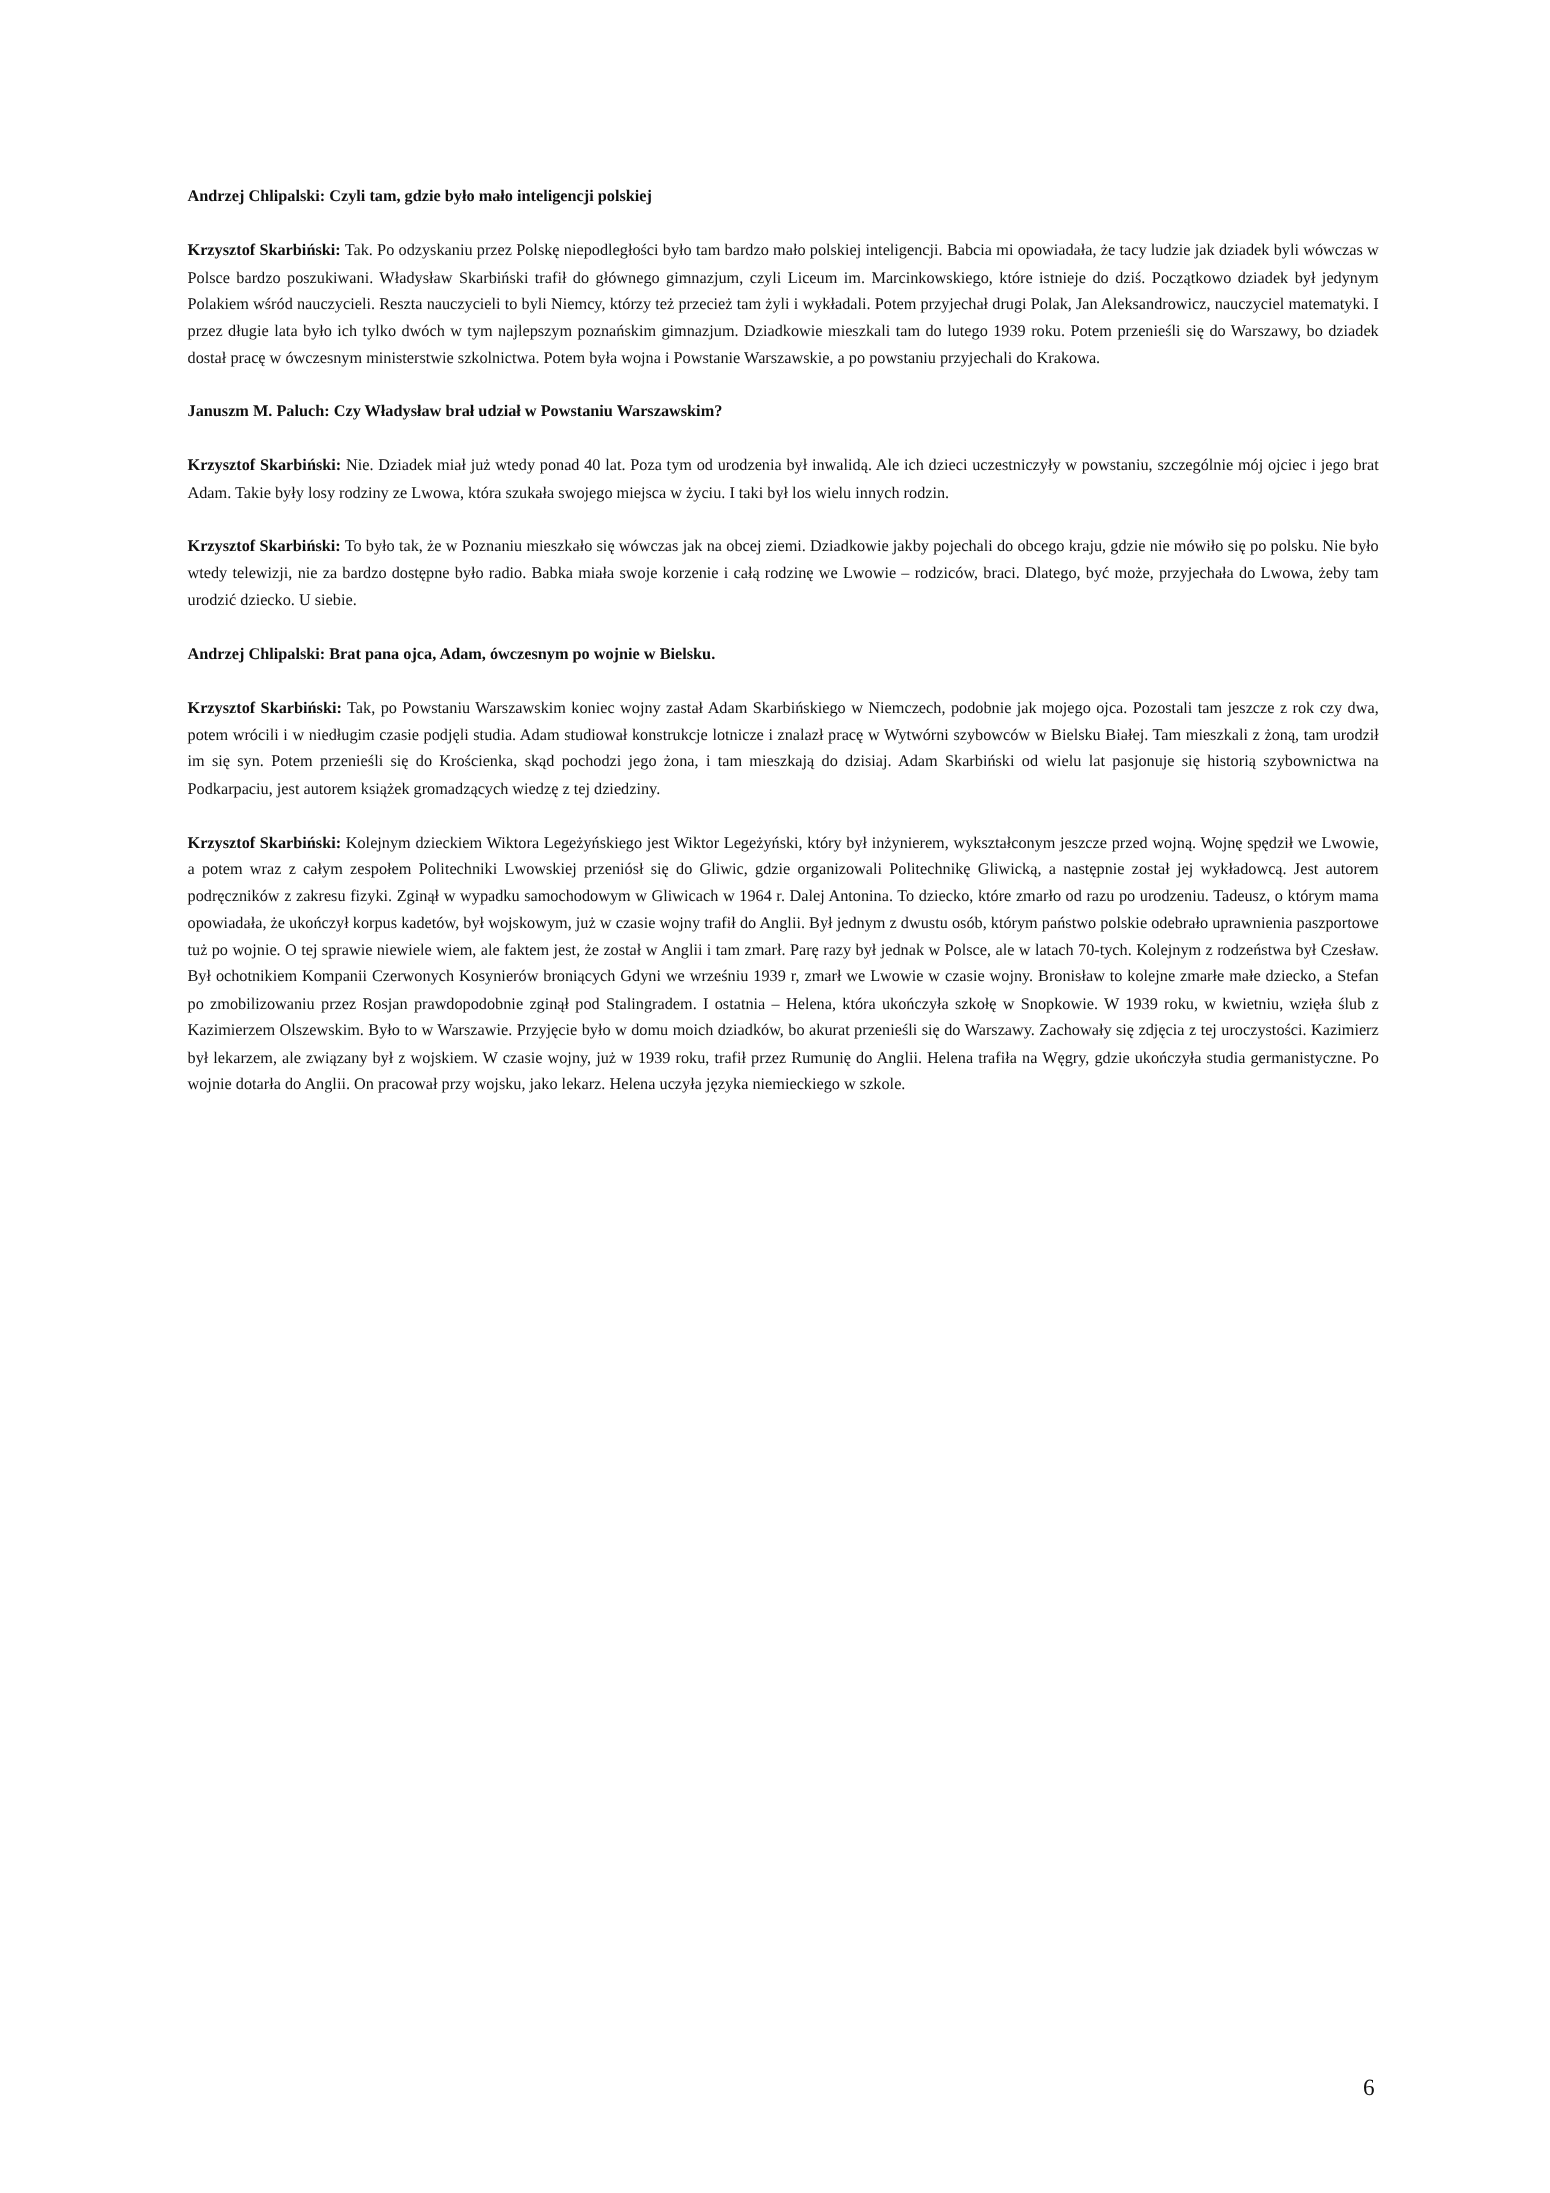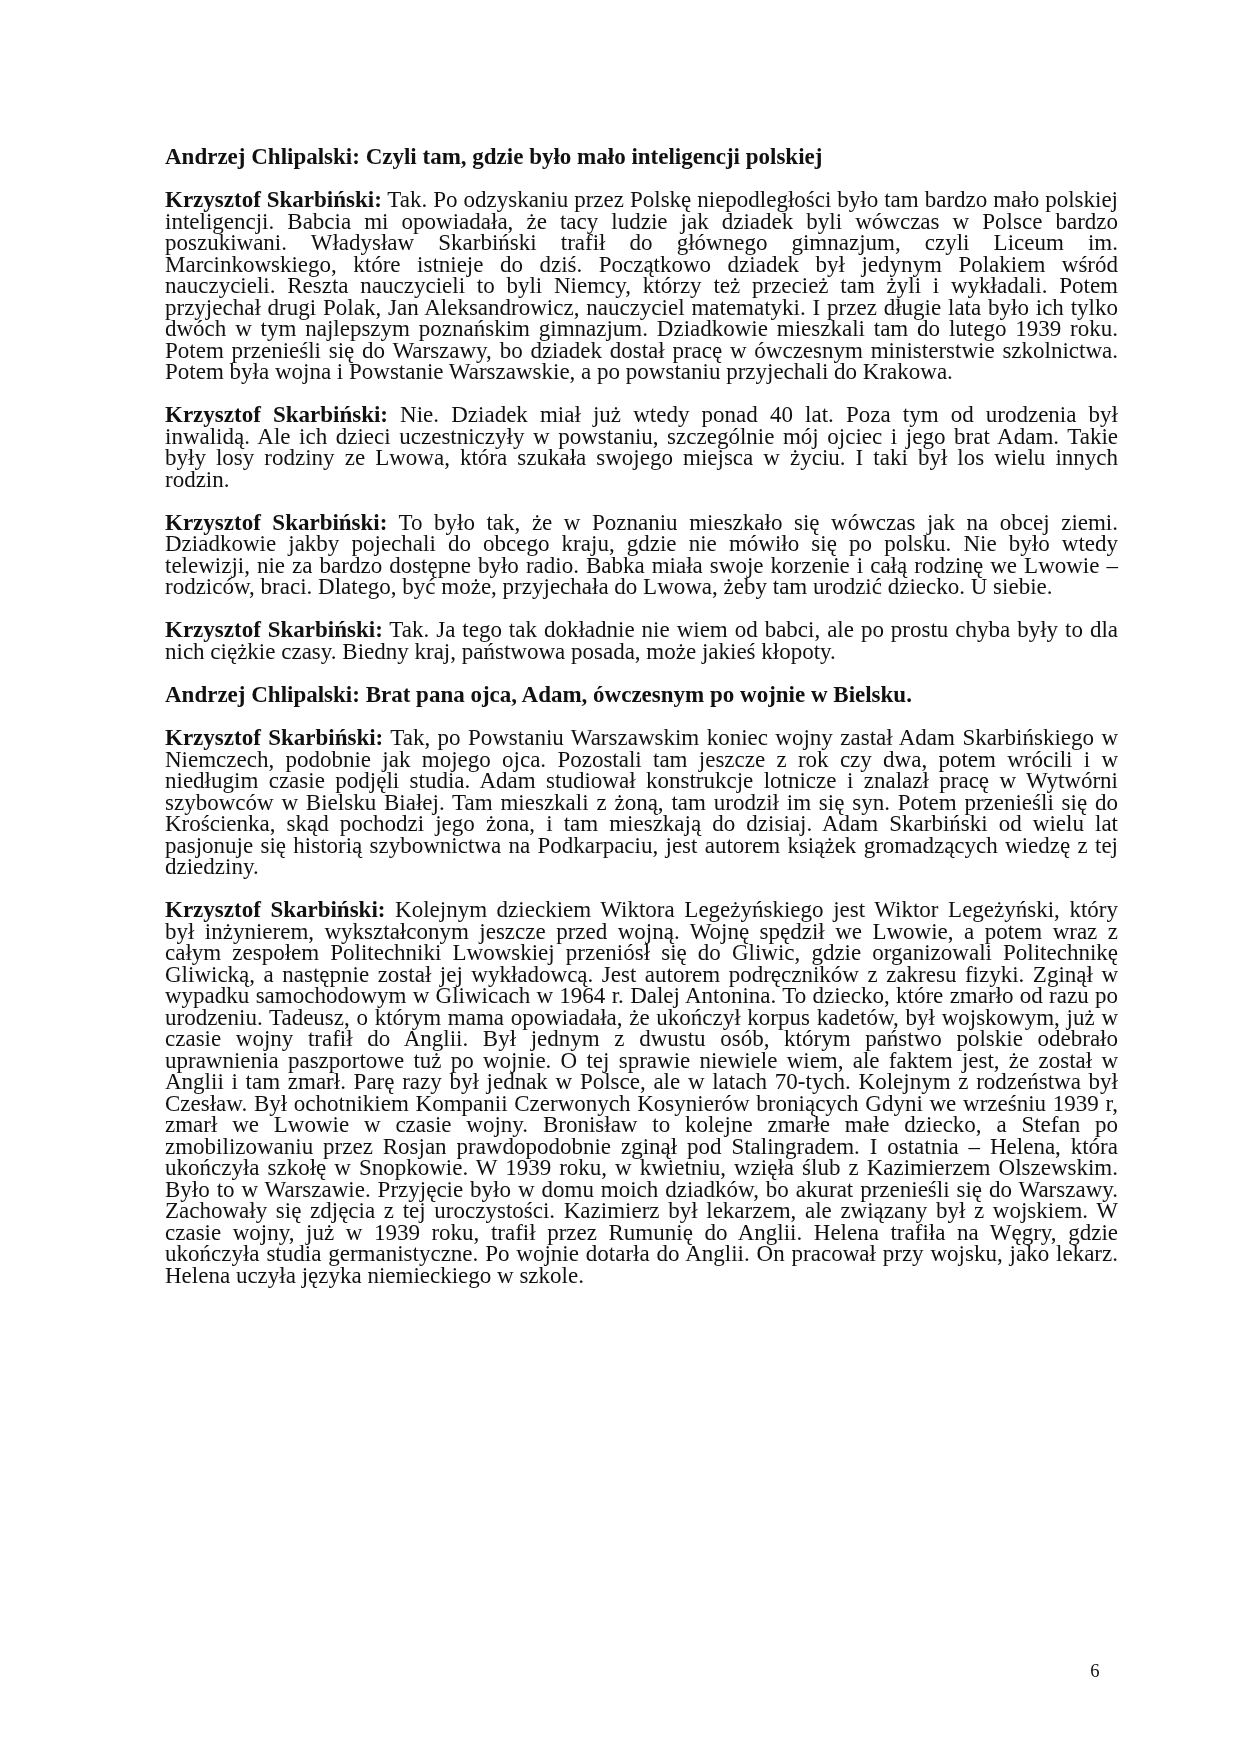--- a/index.html
+++ b/index.html
@@ -3,37 +3,37 @@
   <meta charset="utf-8">
   <style>
     html, body { margin: 0; padding: 0; background: #ffffff; }
     body {
       width: 1240px; height: 1754px; position: relative; overflow: hidden;
       font-family: "Liberation Serif", "DejaVu Serif", serif;
       color: #111111;
     }
     .page-content {
       position: absolute; left: 150px; top: 146px; width: 953px;
-      font-size: 23px; line-height: 21.5px; margin-left: 15px;
+      font-size: 13px; line-height: 21.5px;
     }
     .para { margin: 0 0 21.6px 0; text-align: justify; hyphens: manual; }
     .question { font-weight: bold; }
     .speaker { font-weight: bold; }
     .page-number {
       position: absolute; left: 1080px; top: 1660px; width: 30px;
       font-size: 18.6px; text-align: center;
     }
   </style>
 </head>
 <body>
 
 <div class="page-content">
   <p class="para question"><span class="speaker">Andrzej Chlipalski:</span><span> Czyli tam, gdzie było mało inteligencji polskiej</span></p>
   <p class="para"><span class="speaker">Krzysztof Skarbiński:</span><span> Tak. Po odzyskaniu przez Polskę niepodległości było tam bardzo mało polskiej inteli­gencji. Babcia mi opowiadała, że tacy ludzie jak dziadek byli wówczas w Polsce bardzo poszukiwani. Włady­sław Skarbiński trafił do głównego gimnazjum, czyli Liceum im. Marcinkowskiego, które istnieje do dziś. Po­czątkowo dziadek był jedynym Polakiem wśród nauczycieli. Reszta nauczycieli to byli Niemcy, którzy też prze­cież tam żyli i wykładali. Potem przyjechał drugi Polak, Jan Aleksandrowicz, nauczyciel matematyki. I przez długie lata było ich tylko dwóch w tym najlepszym poznańskim gimnazjum. Dziadkowie mieszkali tam do lute­go 1939 roku. Potem przenieśli się do Warszawy, bo dziadek dostał pracę w ówczesnym ministerstwie szkolnic­twa. Potem była wojna i Powstanie Warszawskie, a po powstaniu przyjechali do Krakowa.</span></p>
+  <p class="para question"><span class="speaker">Januszm M. Paluch:</span><span> Czy Władysław brał udział w Powstaniu Warszawskim?</span></p>
   <p class="para"><span class="speaker">Krzysztof Skarbiński:</span><span> Nie. Dziadek miał już wtedy ponad 40 lat. Poza tym od urodzenia był inwalidą. Ale ich dzieci uczestniczyły w powstaniu, szczególnie mój ojciec i jego brat Adam. Takie były losy rodziny ze Lwowa, która szukała swojego miejsca w życiu. I taki był los wielu innych rodzin.</span></p>
   <p class="para"><span class="speaker">Krzysztof Skarbiński:</span><span> To było tak, że w Poznaniu mieszkało się wówczas jak na obcej ziemi. Dziadkowie jakby pojechali do obcego kraju, gdzie nie mówiło się po polsku. Nie było wtedy telewizji, nie za bardzo dostęp­ne było radio. Babka miała swoje korzenie i całą rodzinę we Lwowie – rodziców, braci. Dlatego, być może, przyjechała do Lwowa, żeby tam urodzić dziecko. U siebie.</span></p>
-  <p class="para"><span class="speaker">Krzysztof Skarbiński:</span><span> Tak. Ja tego tak dokładnie nie wiem od babci, ale po prostu chyba były to dla nich cięż­kie czasy. Biedny kraj, państwowa posada, może jakieś kłopoty.</span></p>
   <p class="para question"><span class="speaker">Andrzej Chlipalski:</span><span> Brat pana ojca, Adam, ówczesnym po wojnie w Bielsku.</span></p>
   <p class="para"><span class="speaker">Krzysztof Skarbiński:</span><span> Tak, po Powstaniu Warszawskim koniec wojny zastał Adam Skarbińskiego w Niem­czech, podobnie jak mojego ojca. Pozostali tam jeszcze z rok czy dwa, potem wrócili i w niedługim czasie pod­jęli studia. Adam studiował konstrukcje lotnicze i znalazł pracę w Wytwórni szybowców w Bielsku Białej. Tam mieszkali z żoną, tam urodził im się syn. Potem przenieśli się do Krościenka, skąd pochodzi jego żona, i tam mieszkają do dzisiaj. Adam Skarbiński od wielu lat pasjonuje się historią szybownictwa na Podkarpaciu, jest autorem książek gromadzących wiedzę z tej dziedziny.</span></p>
   <p class="para"><span class="speaker">Krzysztof Skarbiński:</span><span> Kolejnym dzieckiem Wiktora Legeżyńskiego jest Wiktor Legeżyński, który był inżynie­rem, wykształconym jeszcze przed wojną. Wojnę spędził we Lwowie, a potem wraz z całym zespołem Politech­niki Lwowskiej przeniósł się do Gliwic, gdzie organizowali Politechnikę Gliwicką, a następnie został jej wykła­dowcą. Jest autorem podręczników z zakresu fizyki. Zginął w wypadku samochodowym w Gliwicach w 1964 r. Dalej Antonina. To dziecko, które zmarło od razu po urodzeniu. Tadeusz, o którym mama opowiadała, że ukoń­czył korpus kadetów, był wojskowym, już w czasie wojny trafił do Anglii. Był jednym z dwustu osób, którym państwo polskie odebrało uprawnienia paszportowe tuż po wojnie. O tej sprawie niewiele wiem, ale faktem jest, że został w Anglii i tam zmarł. Parę razy był jednak w Polsce, ale w latach 70-tych. Kolejnym z rodzeństwa był Czesław. Był ochotnikiem Kompanii Czerwonych Kosynierów broniących Gdyni we wrześniu 1939 r, zmarł we Lwowie w czasie wojny. Bronisław to kolejne zmarłe małe dziecko, a Stefan po zmobilizowaniu przez Rosjan prawdopodobnie zginął pod Stalingradem. I ostatnia – Helena, która ukończyła szkołę w Snopkowie. W 1939 roku, w kwietniu, wzięła ślub z Kazimierzem Olszewskim. Było to w Warszawie. Przyjęcie było w domu moich dziadków, bo akurat przenieśli się do Warszawy. Zachowały się zdjęcia z tej uroczystości. Kazimierz był leka­rzem, ale związany był z wojskiem. W czasie wojny, już w 1939 roku, trafił przez Rumunię do Anglii. Helena trafiła na Węgry, gdzie ukończyła studia germanistyczne. Po wojnie dotarła do Anglii. On pracował przy woj­sku, jako lekarz. Helena uczyła języka niemieckiego w szkole.</span></p>
 </div>
 
 <div class="page-number">6</div>
 
 </body></html>

